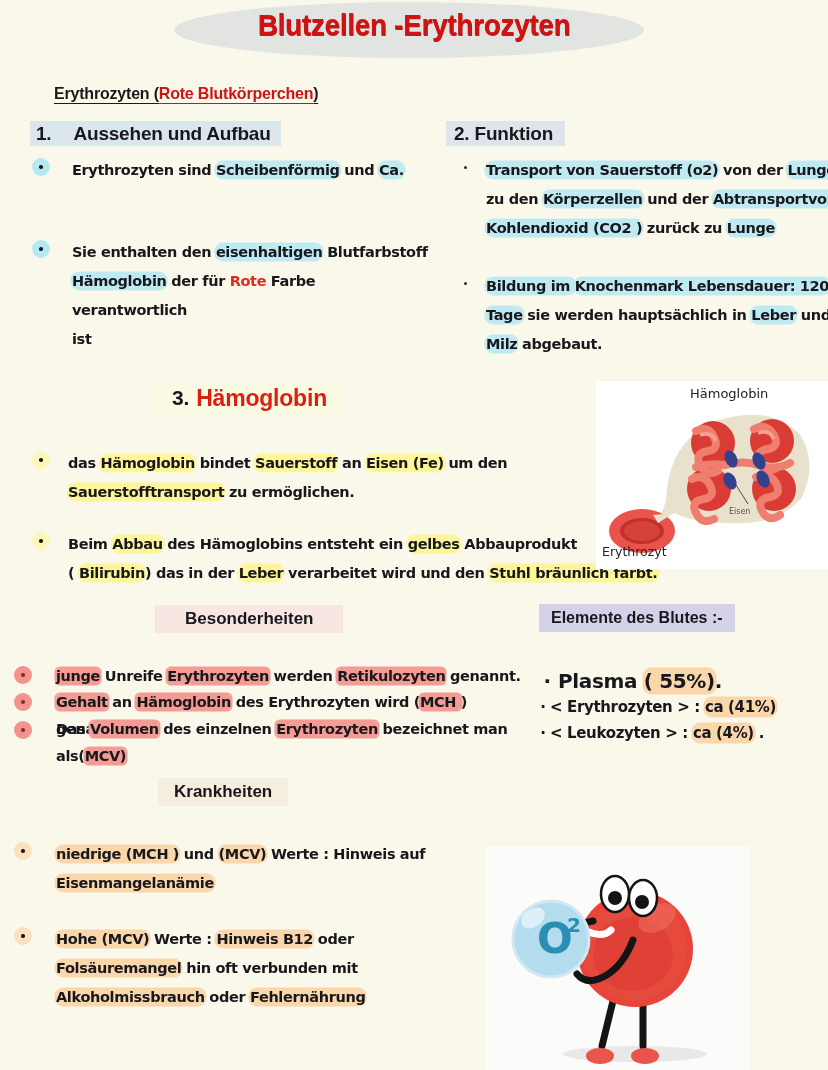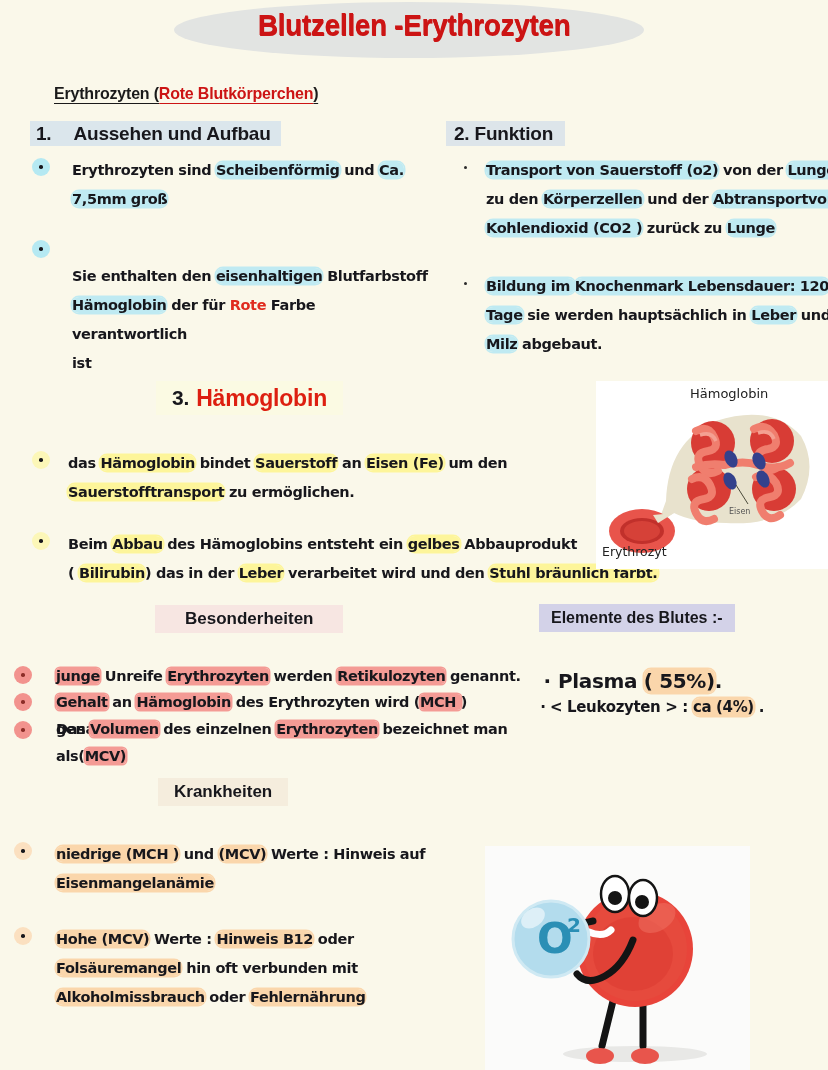--- a/index.html
+++ b/index.html
@@ -168,27 +168,26 @@
 
   <div class="chip" id="sec1-head">
     <span class="num">1.</span>
     <span>Aussehen und Aufbau</span>
   </div>
 
   <div class="blk" style="left:32px; top:156px; width:390px;">
     <div class="bullet cyan" style="left:0; top:2px;"></div>
     <div class="body-txt" style="margin-left:40px;">
       <div><span>Erythrozyten sind </span><span class="hl-c">Scheibenförmig</span><span> und </span><span class="hl-c">Ca.</span></div>
-      <div><span class="hl-c">7,5mm groß</span></div>
     </div>
   </div>
 
   <div class="blk" style="left:32px; top:238px; width:400px;">
     <div class="bullet cyan" style="left:0; top:2px;"></div>
-    <div class="body-txt" style="margin-left:40px;margin-top:24px;">
+    <div class="body-txt" style="margin-left:40px;">
       <div><span>Sie enthalten den </span><span class="hl-c">eisenhaltigen</span><span> Blutfarbstoff</span></div>
       <div><span class="hl-c">Hämoglobin</span><span> der für </span><span class="red-t">Rote</span><span> Farbe verantwortlich</span></div>
       <div><span>ist</span></div>
     </div>
   </div>
 
   <div class="chip" id="sec2-head">
     <span>2. Funktion</span>
   </div>
 
@@ -301,20 +300,23 @@
 
   <div class="chip" id="elem-head">
     <span>Elemente  des Blutes :-</span>
   </div>
 
   <div class="blk" style="left:536px; top:636px; width:292px;">
     <div class="body-txt" style="line-height:26px; font-size:20px;margin-top:32px;">
       <span style="display:inline-block;width:22px;text-align:center;">·</span><span>Plasma </span><span class="hl-o">( 55%)</span><span>.</span>
     </div>
     <div class="body-txt" style="line-height:26px; font-size:15px;">
+      <span style="display:inline-block;width:14px;text-align:center;">·</span><span>&lt; Erythrozyten &gt; : </span><span class="hl-o">ca (41%)</span>
+    </div>
+    <div class="body-txt" style="line-height:26px; font-size:15px;">
       <span style="display:inline-block;width:14px;text-align:center;">·</span><span>&lt; Leukozyten &gt; : </span><span class="hl-o">ca (4%)</span><span> .</span>
     </div>
   </div>
 
   <div class="chip" id="krank-head">
     <span>Krankheiten</span>
   </div>
 
   <div class="blk" style="left:14px; top:840px; width:450px;">
     <div class="bullet peach" style="left:0; top:2px;"></div>

